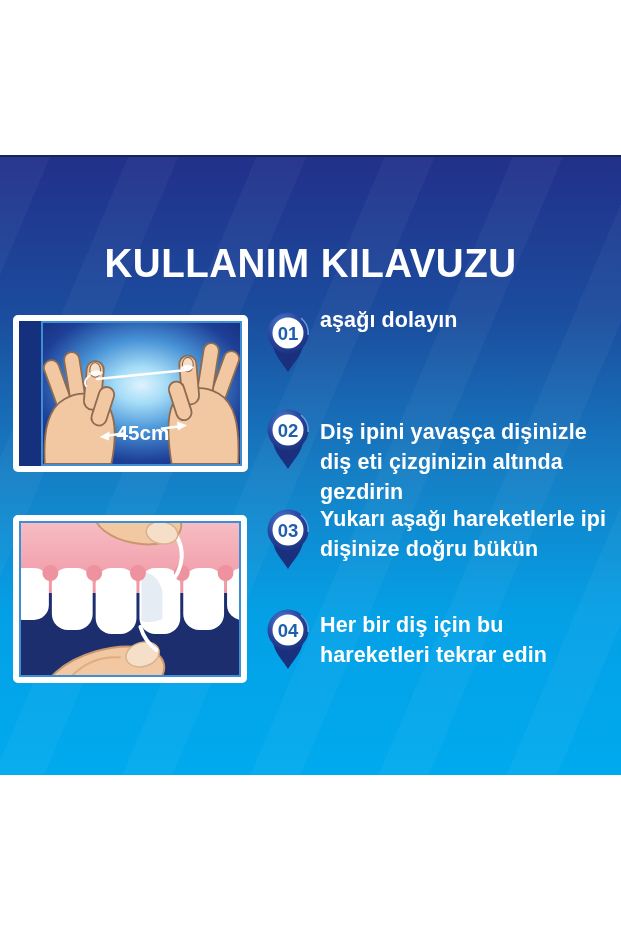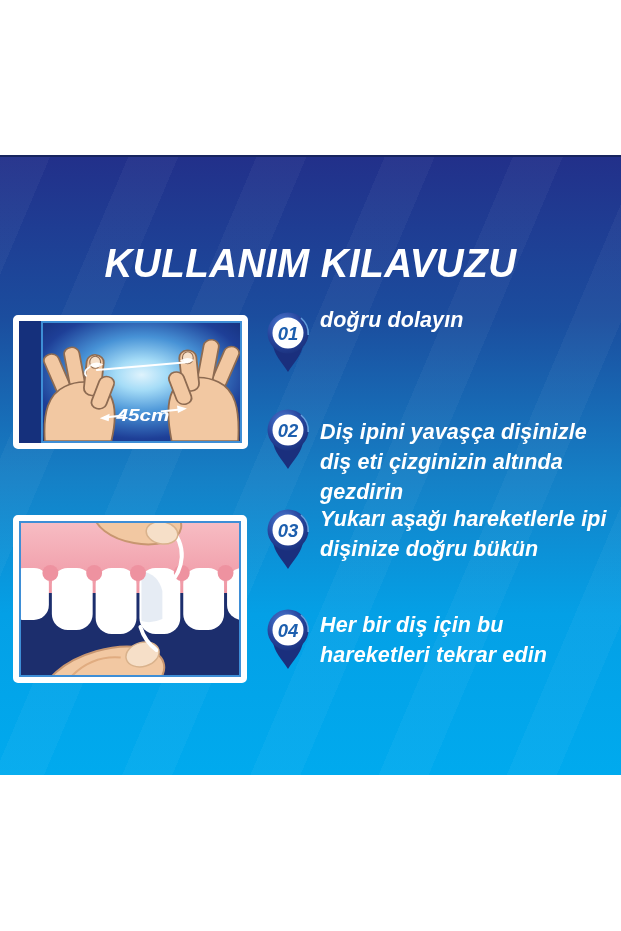--- a/index.html
+++ b/index.html
@@ -1,20 +1,19 @@
 <!DOCTYPE html>
 <html style="--band-top: #ffffff; --gradient-top: #22308a; --gradient-mid: #1580c6; --gradient-bottom: #00aaee; --panel-frame: #ffffff; --step-text: #ffffff; --badge-number: #1d5fae; --gum-pink: #ee92a0; --teeth-white: #ffffff; --skin: #f2c8a2;"><head>
 <meta charset="utf-8">
 <style>
   html,body{margin:0;padding:0;background:#e8e8e8;}
   .canvas{
     position:relative;width:621px;height:931px;margin:0 auto;
     background:#ffffff;overflow:hidden;
     font-family:"Liberation Sans","DejaVu Sans",sans-serif;
-    font-style:italic;
   }
   .band-top{position:absolute;left:0;top:0;width:621px;height:155px;background:var(--band-top,#ffffff);}
   .band-bottom{position:absolute;left:0;top:773px;width:621px;height:158px;background:var(--band-top,#ffffff);}
   .blue-band{
     position:absolute;left:0;top:155px;width:621px;height:618px;
     background:linear-gradient(180deg,
       var(--gradient-top,#22308a) 0%,
       #1b4d9e 26%,
       var(--gradient-mid,#1580c6) 52%,
       #04a0e6 74%,
@@ -30,21 +29,21 @@
     position:absolute;left:0;top:213px;width:621px;text-align:center;
     color:#ffffff;font-size:41px;font-weight:bold;letter-spacing:.5px;
     transform:scaleX(.94);transform-origin:50% 50%;
     white-space:nowrap;
   }
   .panel{
     position:absolute;left:13px;box-sizing:border-box;
     border:6px solid var(--panel-frame,#ffffff);border-radius:5px;
     background:#15307c;
   }
-  .panel-1{top:315px;width:235px;height:134px;padding-left:22px;}
+  .panel-1{top:315px;width:235px;height:157px;padding-left:22px;}
   .panel-2{top:515px;width:234px;height:168px;}
   .panel-inner{
     box-sizing:border-box;width:100%;height:100%;
     border:2px solid #3e8ed6;overflow:hidden;background:#15307c;
   }
   .panel-inner svg{display:block;width:100%;height:100%;}
   .step-badge{position:absolute;left:265px;width:46px;height:64px;}
   .b1{top:311px;} .b2{top:408px;} .b3{top:508px;} .b4{top:608px;}
   .step-text{
     position:absolute;left:320px;width:296px;
@@ -199,21 +198,21 @@
 
   <svg class="step-badge b4" viewBox="0 0 46 64">
     <path d="M23,61 C16,50 9,44 8,33 L38,33 C37,44 30,50 23,61 Z" fill="#1a2f7d"></path>
     <circle cx="23" cy="22" r="20.5" fill="url(#pinG)"></circle>
     <path d="M36,7 A20.5,20.5 0 0,1 43.2,24" stroke="#74b7ee" stroke-width="1.6" fill="none" opacity=".8"></path>
     <circle cx="23" cy="22" r="15.5" fill="#ffffff"></circle>
     <text class="badge-num" x="23" y="29" text-anchor="middle" font-size="18.5" font-weight="bold" fill="#1d5fae">04</text>
   </svg>
 
   <div class="step-text t1">
-    <div>doğru dolayın</div>
+    <div>aşağı dolayın</div>
   </div>
 
   <div class="step-text t2">
     <div>Diş ipini yavaşça dişinizle</div>
     <div>diş eti çizginizin altında</div>
     <div>gezdirin</div>
   </div>
 
   <div class="step-text t3">
     <div>Yukarı aşağı hareketlerle ipi</div>

